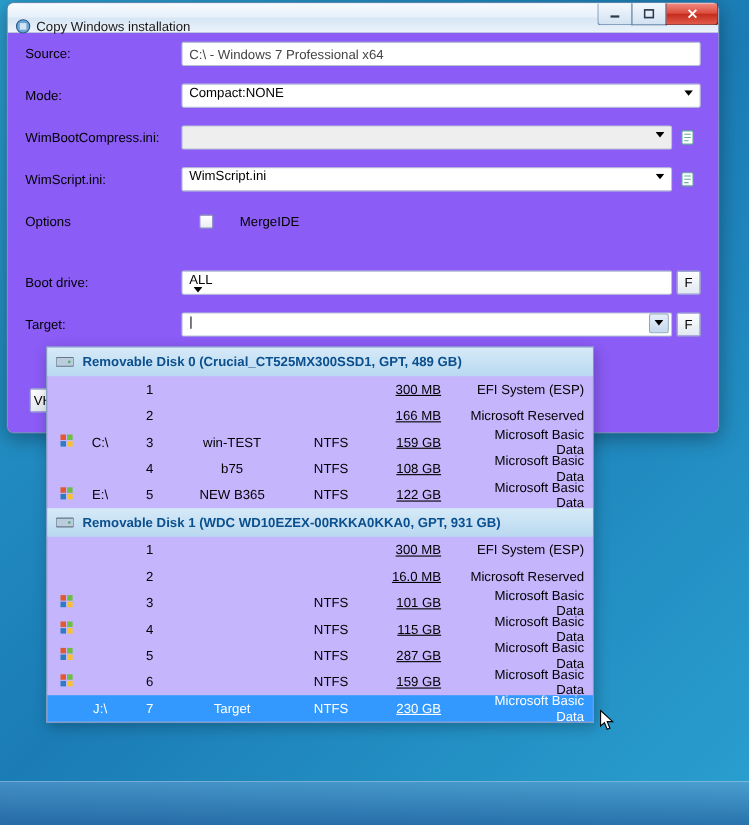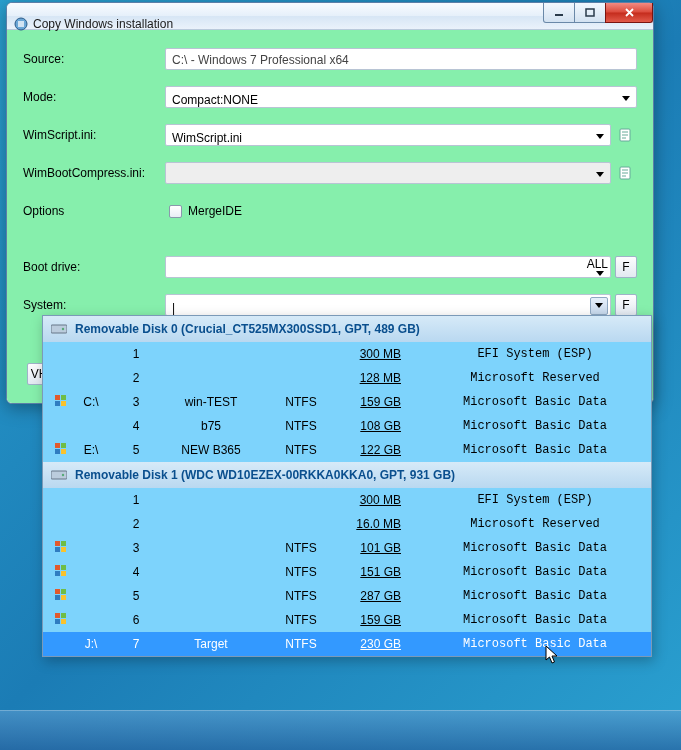--- a/index.html
+++ b/index.html
@@ -10,51 +10,51 @@
 .titlebar { height: 27px; background: linear-gradient(to bottom, #f8fbff 0%, #e6f0fa 48%, #d7e6f5 52%, #eaf2fb 100%); border-bottom: 1px solid #b9c9db; border-radius: 5px 5px 0 0; display: flex; align-items: center; padding: 15px 4px 0 6px; }
 .title-icon { width: 16px; height: 16px; display: inline-flex; align-items: center; justify-content: center; margin-right: 4px; }
 .title-text { color: #1a1a1a; font-size: 12px; flex: 1; }
 .win-btns { display: flex; height: 20px; position: absolute; right: 0; top: 0; }
 .win-btn { width: 32px; height: 20px; display: flex; align-items: center; justify-content: center; border: 1px solid #6a88a8; border-top: none; margin-left: -1px; background: linear-gradient(to bottom, #f3f8fe, #d3e2f1); cursor: pointer; }
 .win-btn.min { border-bottom-left-radius: 3px; }
 .win-btn.close { width: 48px; border-bottom-right-radius: 3px; background: linear-gradient(to bottom, #f28b82 0%, #db4b3c 48%, #c42c1d 52%, #e25a4a 100%); border-color: #7a1410; color: #fff; }
 .win-btn svg { pointer-events: none; }
 
 
-.client { padding: 17px 16px 18px 16px; background: #86efac; border-radius: 0 0 5px 5px; }
+.client { padding: 7px 16px 18px 16px; background: #8b5cf6; border-radius: 0 0 5px 5px; }
 .row { display: flex; align-items: center; margin-bottom: 14px; min-height: 24px; }
 .row-label { width: 142px; color: #000; font-size: 12px; }
 .row-ctrl { flex: 1; display: flex; align-items: center; gap: 4px; }
 
 .textbox { flex: 1; height: 22px; border: 1px solid #b8c4d4; background: #fff; padding: 2px 6px; color: #444; border-radius: 2px; display: flex; align-items: flex-end; }
-.combo { flex: 1; height: 22px; border: 1px solid #b8c4d4; background: #fff; border-radius: 2px; display: flex; align-items: flex-end; padding: 0 2px 0 6px; cursor: pointer; }
+.combo { flex: 1; height: 22px; border: 1px solid #b8c4d4; background: #fff; border-radius: 2px; display: flex; align-items: flex-start; padding: 0 2px 0 6px; cursor: pointer; }
 .combo.disabled { background: #eee; }
 .combo-text { flex: 1; color: #000; font-size: 12px; }
 .combo-arrow { width: 16px; height: 16px; display: flex; align-items: center; justify-content: center; }
 .iconbtn { width: 22px; height: 22px; display: flex; align-items: center; justify-content: center; cursor: pointer; }
-.chk { display: inline-flex; align-items: center; gap: 6px; margin-left: 4px; }
+.chk { display: inline-flex; align-items: center; gap: 24px; margin-left: 16px; }
 .chkbox { width: 13px; height: 13px; border: 1px solid #8a99ac; background: linear-gradient(to bottom,#fff,#e9eef5); border-radius: 2px; }
 .small-combo { width: 72px; flex-direction: column; }
 .sqbtn { width: 22px; height: 22px; border: 1px solid #9fb2c8; background: linear-gradient(to bottom, #fdfdfe, #e2e9f1); border-radius: 2px; display: flex; align-items: center; justify-content: center; cursor: pointer; font-size: 11px; }
 .vhbtn { width: 24px; height: 22px; border: 1px solid #9fb2c8; background: linear-gradient(to bottom, #fdfdfe, #e2e9f1); border-radius: 2px; display: flex; align-items: center; justify-content: center; cursor: pointer; font-size: 11px; margin-top: 46px; margin-left: 4px; }
 
 
-.dropdown-panel { position: absolute; left: 42px; top: 315px; width: 610px; background: #7dd3fc; border: 1px solid #7b9ab8; box-shadow: 2px 4px 12px rgba(0,0,0,0.25); z-index: 10; }
+.dropdown-panel { position: absolute; left: 42px; top: 315px; width: 498px; background: #c4b5fd; border: 1px solid #7b9ab8; box-shadow: 2px 4px 12px rgba(0,0,0,0.25); z-index: 10; }
 .disk-header { height: 26px; background: linear-gradient(to bottom, #d6eaf8, #b9d8f0); display: flex; align-items: center; padding: 0 8px; gap: 8px; }
 .disk-header-text { color: #0a4f8e; font-weight: bold; font-size: 12px; }
 .disk-icon { width: 16px; height: 12px; }
 .part-row { height: 24px; display: flex; align-items: center; padding: 0 8px; font-size: 12px; color: #000; }
 .part-row.sel { background: #3399ff; color: #fff; }
 .c-icon { width: 20px; text-align: center; }
 .c-drv { width: 40px; text-align: center; }
 .c-idx { width: 50px; text-align: center; }
 .c-label { width: 100px; text-align: center; }
 .c-fs { width: 80px; text-align: center; }
 .c-size { width: 80px; text-align: right; padding-right: 20px; text-decoration: underline; }
-.c-type { flex: 1; text-align: center; padding-left: 6px; font-family: Liberation Mono, monospace; }
+.c-type { flex: 1; text-align: right; padding-left: 6px; }
 .win-flag { display: inline-block; width: 14px; height: 14px; }
 
 
 .cursor { position: absolute; left: 545px; top: 645px; width: 16px; height: 20px; z-index: 20; pointer-events: none; }
 
 .taskbar { position: absolute; bottom: 0; left: 0; right: 0; height: 40px; background: linear-gradient(to bottom, rgba(100,160,210,0.55), rgba(40,100,160,0.75)); box-shadow: inset 0 1px 0 rgba(255,255,255,0.25); }
 </style>
 </head>
 <body>
 
@@ -105,44 +105,44 @@
           <span class="combo-arrow">
               <svg width="8" height="6">
                 <path d="M0 0 L8 0 L4 5 Z" fill="#000"></path>
               </svg>
             </span>
         </div>
       </div>
     </div>
 
     <div class="row">
-      <div class="row-label">WimScript.ini:</div>
-      <div class="row-ctrl">
-        <div class="combo">
-          <span class="combo-text">WimScript.ini</span>
+      <div class="row-label">WimBootCompress.ini:</div>
+      <div class="row-ctrl">
+        <div class="combo disabled">
+          <span class="combo-text"></span>
           <span class="combo-arrow">
               <svg width="8" height="6">
                 <path d="M0 0 L8 0 L4 5 Z" fill="#000"></path>
               </svg>
             </span>
         </div>
         <span class="iconbtn">
             <svg width="16" height="16">
               <rect x="2" y="2" width="10" height="12" rx="1" fill="#fff" stroke="#6a9"></rect>
               <path d="M4 5h6M4 8h6M4 11h4" stroke="#6a9" stroke-width="1"></path>
             </svg>
           </span>
       </div>
     </div>
 
     <div class="row">
-      <div class="row-label">WimBootCompress.ini:</div>
-      <div class="row-ctrl">
-        <div class="combo disabled">
-          <span class="combo-text"></span>
+      <div class="row-label">WimScript.ini:</div>
+      <div class="row-ctrl">
+        <div class="combo">
+          <span class="combo-text">WimScript.ini</span>
           <span class="combo-arrow">
               <svg width="8" height="6">
                 <path d="M0 0 L8 0 L4 5 Z" fill="#000"></path>
               </svg>
             </span>
         </div>
         <span class="iconbtn">
             <svg width="16" height="16">
               <rect x="2" y="2" width="10" height="12" rx="1" fill="#fff" stroke="#6a9"></rect>
               <path d="M4 5h6M4 8h6M4 11h4" stroke="#6a9" stroke-width="1"></path>
@@ -174,21 +174,21 @@
               </svg>
             </span>
         </div>
         <div class="sqbtn">
             <span>F</span>
           </div>
       </div>
     </div>
 
     <div class="row" style="margin-bottom:0">
-      <div class="row-label">System:</div>
+      <div class="row-label">Target:</div>
       <div class="row-ctrl">
         <div class="combo" style="flex:1">
           <span class="combo-text">|</span>
           <span class="combo-arrow" style="background:linear-gradient(to bottom,#e6effa,#c6d8ec);border:1px solid #8fa8c2;border-radius:2px;width:18px;height:18px">
               <svg width="8" height="6">
                 <path d="M0 0 L8 0 L4 5 Z" fill="#000"></path>
               </svg>
             </span>
         </div>
         <div class="sqbtn">
@@ -220,21 +220,21 @@
       <span class="c-fs"></span>
       <span class="c-size">300 MB</span>
       <span class="c-type">EFI System (ESP)</span>
     </div>
     <div class="part-row">
       <span class="c-icon"></span>
       <span class="c-drv"></span>
       <span class="c-idx">2</span>
       <span class="c-label"></span>
       <span class="c-fs"></span>
-      <span class="c-size">128 MB</span>
+      <span class="c-size">166 MB</span>
       <span class="c-type">Microsoft Reserved</span>
     </div>
     <div class="part-row">
       <span class="c-icon"><svg class="win-flag" viewBox="0 0 14 14">
           <rect x="1" y="1" width="5" height="5" fill="#e15a2d"></rect>
           <rect x="7" y="1" width="5" height="5" fill="#6fbd45"></rect>
           <rect x="1" y="7" width="5" height="5" fill="#2f7dc1"></rect>
           <rect x="7" y="7" width="5" height="5" fill="#f9c22d"></rect>
         </svg></span>
       <span class="c-drv">C:\</span>
@@ -310,21 +310,21 @@
       <span class="c-icon"><svg class="win-flag" viewBox="0 0 14 14">
           <rect x="1" y="1" width="5" height="5" fill="#e15a2d"></rect>
           <rect x="7" y="1" width="5" height="5" fill="#6fbd45"></rect>
           <rect x="1" y="7" width="5" height="5" fill="#2f7dc1"></rect>
           <rect x="7" y="7" width="5" height="5" fill="#f9c22d"></rect>
         </svg></span>
       <span class="c-drv"></span>
       <span class="c-idx">4</span>
       <span class="c-label"></span>
       <span class="c-fs">NTFS</span>
-      <span class="c-size">151 GB</span>
+      <span class="c-size">115 GB</span>
       <span class="c-type">Microsoft Basic Data</span>
     </div>
     <div class="part-row">
       <span class="c-icon"><svg class="win-flag" viewBox="0 0 14 14">
           <rect x="1" y="1" width="5" height="5" fill="#e15a2d"></rect>
           <rect x="7" y="1" width="5" height="5" fill="#6fbd45"></rect>
           <rect x="1" y="7" width="5" height="5" fill="#2f7dc1"></rect>
           <rect x="7" y="7" width="5" height="5" fill="#f9c22d"></rect>
         </svg></span>
       <span class="c-drv"></span>

